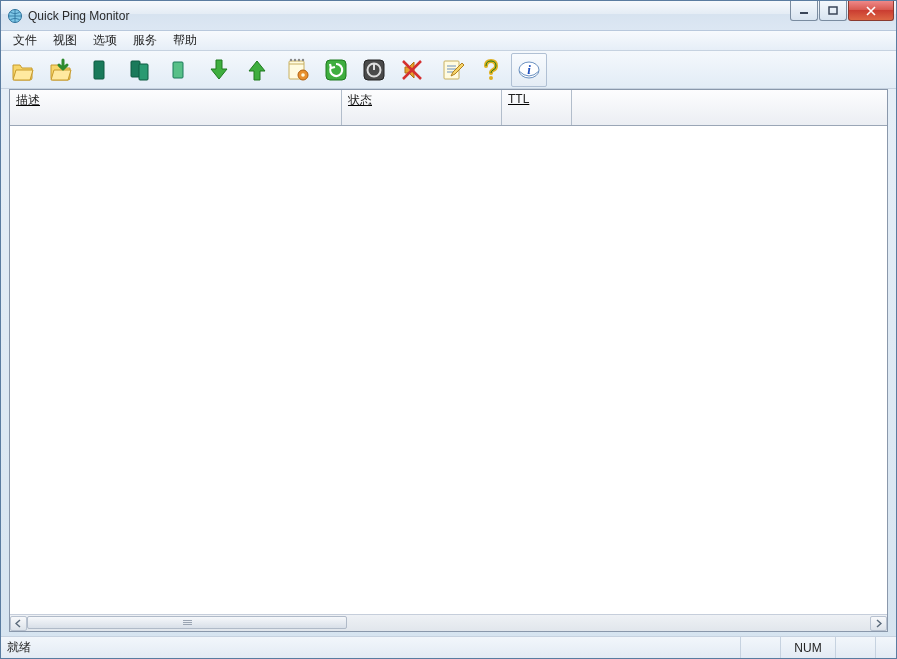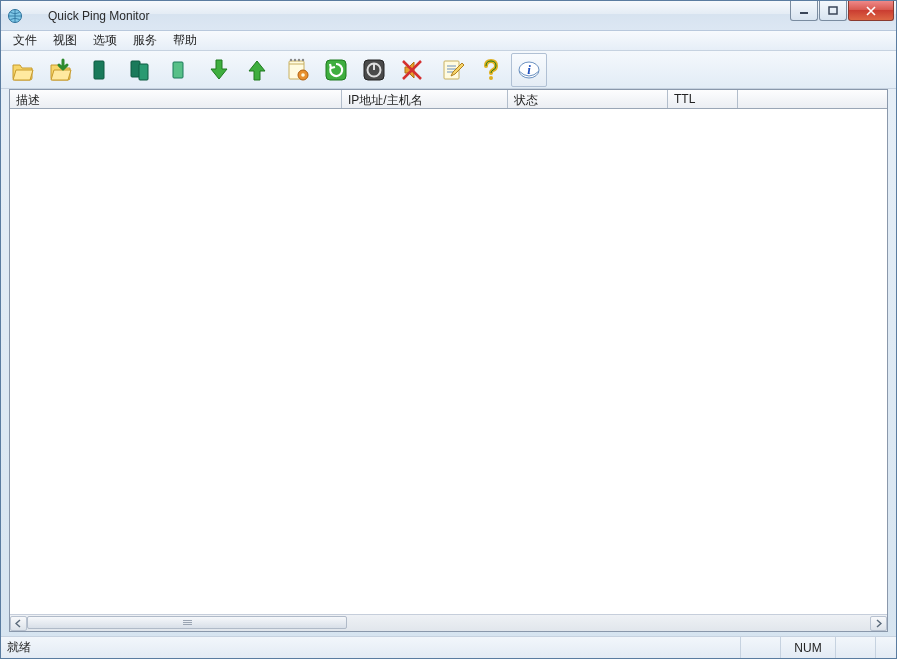--- a/index.html
+++ b/index.html
@@ -10,21 +10,20 @@
     border: 1px solid #5a7ca0;
     display: flex; flex-direction: column;
   }
   
   .titlebar {
     height: 30px;
     background: linear-gradient(to bottom, #f6f9fc 0%, #e4ecf5 45%, #d7e3f0 46%, #dce7f3 100%);
     display: flex; align-items: center;
     padding-left: 6px;
     border-bottom: 1px solid #b8c8dc;
-    gap: 20px;
   }
   .titlebar .app-icon { width: 16px; height: 16px; margin-right: 5px; }
   .titlebar .title { flex: 1; color: #2a2a2a; font-size: 12px; }
   .win-controls { display: flex; height: 20px; margin-right: 2px; margin-top: -9px; }
   .win-btn {
     width: 28px; height: 20px;
     margin-left: 1px;
     border: 1px solid #7a8ca0; border-top: none;
     border-radius: 0 0 3px 3px;
     display: flex; align-items: center; justify-content: center;
@@ -71,24 +70,25 @@
   .tool-sep-after { margin-right:3px; }
   
   .client {
     flex:1;
     margin: 0 8px 4px 8px;
     border: 1px solid #8a98ab;
     background: #fff;
     display: flex; flex-direction: column;
   }
   .col-headers {
-    height: 19px;
+    height: 36px;
     background: linear-gradient(to bottom,#fdfdfe,#ebeef3);
     border-bottom: 1px solid #9aa6b6;
     display:flex;
+    text-decoration:underline;
   }
   .col-h {
     height:100%;
     border-right:1px solid #b2bdcb;
     padding: 2px 6px;
     color:#222;
     font-size:12px;
     white-space:nowrap; overflow:hidden;
     cursor:default;
   }
@@ -261,21 +261,20 @@
         <ellipse cx="13" cy="13" rx="10" ry="8" fill="#fff" stroke="#6a90c0" stroke-width="1"></ellipse>
         <path d="M3 14 q10 10 20 0" fill="none" stroke="#6a90c0"></path>
         <text x="13" y="17" text-anchor="middle" font-family="Georgia,serif" font-weight="bold" font-style="italic" font-size="13" fill="#2050c0">i</text>
       </svg>
     </div>
   </div>
 
   <div class="client">
     <div class="col-headers">
       <div class="col-h" style="width:332px">描述</div>
-      <div class="col-h" style="width:166px">IP地址/主机名</div>
       <div class="col-h" style="width:160px">状态</div>
       <div class="col-h" style="width:70px">TTL</div>
     </div>
     <div class="list-body"></div>
     <div class="hscroll">
       <div class="arrow">
         <svg width="7" height="9">
             <path d="M5 1 L1 4.5 L5 8" fill="none" stroke="#5a6a7a" stroke-width="1.5"></path>
           </svg>
       </div>

